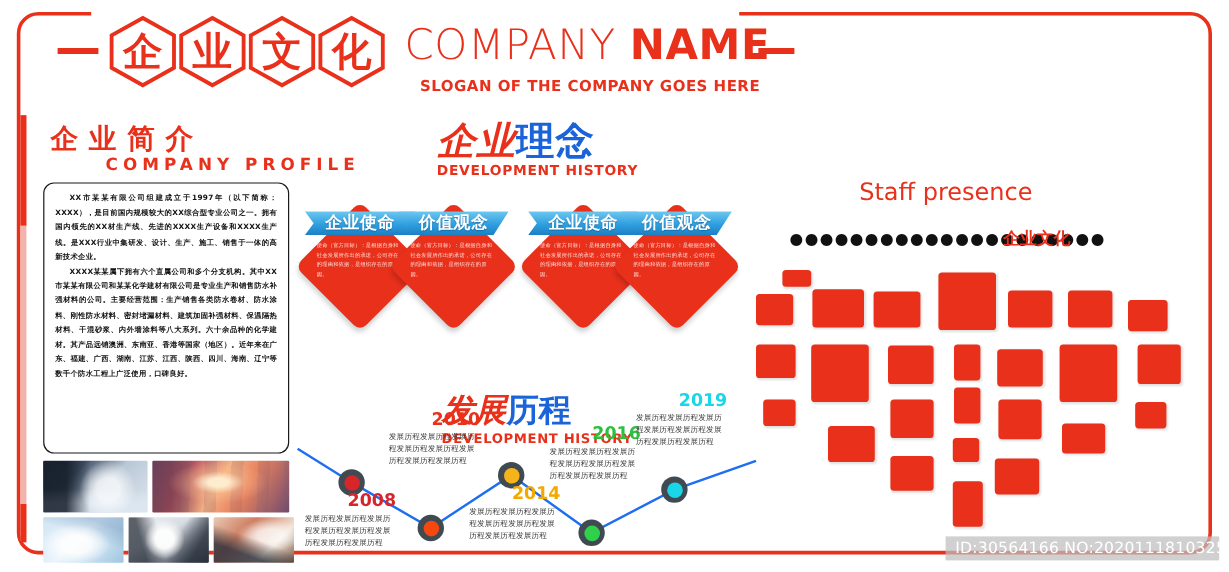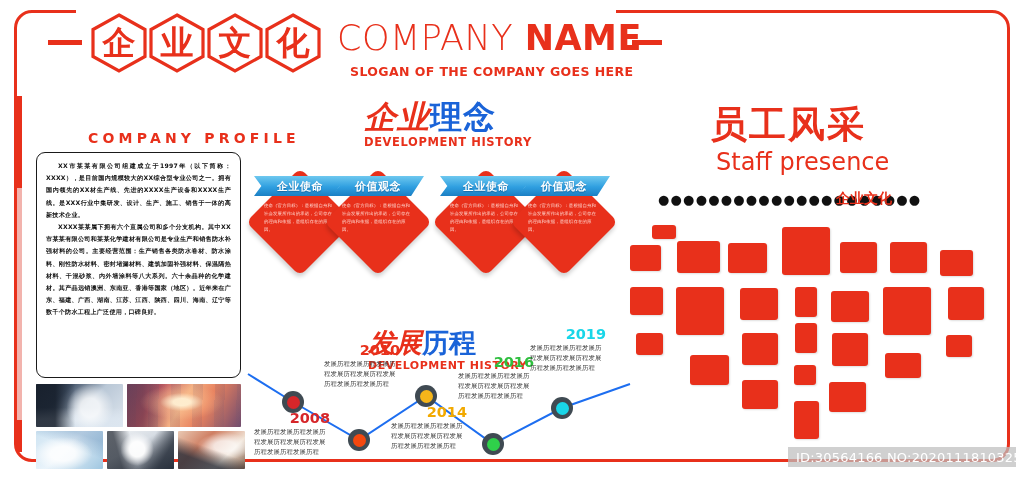--- a/index.html
+++ b/index.html
@@ -247,21 +247,21 @@
     position: absolute; left: 0; top: 0;
     width: 92px; height: 20px;
     background: linear-gradient(180deg,#6ec8ef 0%,#2f9fe0 55%,#1b7fc4 100%);
     clip-path: polygon(0 0, 100% 0, 86% 100%, 0 100%, 8% 50%);
     box-shadow: 1px 2px 3px rgba(0,0,0,.2);
   }
   .ribbon-txt {
     position: absolute; left: 0; top: 0;
     width: 92px; height: 20px;
     display: flex; align-items: center; justify-content: center;
-    font-size: 11px; font-weight: bold; color: #ffffff;
+    font-size: 14px; font-weight: bold; color: #ffffff;
     text-shadow: 0 1px 1px rgba(0,60,110,.45);
     letter-spacing: .5px;
   }
 
   
   .hist-title { position: absolute; left: 368px; top: 308px; margin-top: 20px; }
   .hist-cn { font-size: 27px; font-weight: bold; white-space: nowrap; line-height: 30px;}
   .hist-cn .r { color: #e8301b; font-style: italic; }
   .hist-cn .b { color: #1a63d8; }
   .hist-en {
@@ -291,21 +291,21 @@
   }
 
   
   .staff-cn {
     position: absolute; left: 710px; top: 100px;
     font-size: 37px; font-weight: bold; color: #e8301b;
     letter-spacing: 2px; white-space: nowrap;
   }
   .staff-en {
     position: absolute; left: 716px; top: 148px;
-    font-size: 24px; color: #e8301b; white-space: nowrap;
+    font-size: 20px; color: #e8301b; white-space: nowrap;
   }
   .dots {
     position: absolute; left: 658px; top: 193px;
     font-size: 13px; color: #111; letter-spacing: 1.2px;
     white-space: nowrap; line-height: 13px;
   }
   .dots-label {
     position: absolute; left: 836px; top: 190px;
     font-size: 14px; font-weight: bold; color: #e8301b;
     white-space: nowrap;
@@ -372,20 +372,21 @@
       <span class="light">COMPANY </span><span class="bold">NAME</span>
     </div>
     <div class="slogan">SLOGAN OF THE COMPANY GOES HERE</div>
     <div class="dash-right"></div>
   </div>
 
   <div class="left-accent"></div>
   <div class="left-accent-red"></div>
   <div class="left-accent-red2"></div>
 
+  <div class="profile-cn">企业简介</div>
   <div class="profile-en">COMPANY PROFILE</div>
 
   <div class="profile-box">
     <p>XX市某某有限公司组建成立于1997年（以下简称：XXXX），是目前国内规模较大的XX综合型专业公司之一。拥有国内领先的XX材生产线、先进的XXXX生产设备和XXXX生产线。是XXX行业中集研发、设计、生产、施工、销售于一体的高新技术企业。</p>
     <p>XXXX某某属下拥有六个直属公司和多个分支机构。其中XX市某某有限公司和某某化学建材有限公司是专业生产和销售防水补强材料的公司。主要经营范围：生产销售各类防水卷材、防水涂料、刚性防水材料、密封堵漏材料、建筑加固补强材料、保温隔热材料、干混砂浆、内外墙涂料等八大系列。六十余品种的化学建材。其产品远销澳洲、东南亚、香港等国家（地区）。近年来在广东、福建、广西、湖南、江苏、江西、陕西、四川、海南、辽宁等数千个防水工程上广泛使用，口碑良好。</p>
   </div>
 
   <div class="photos">
     <div class="prow">
       <div class="ph ph1"></div>
@@ -487,21 +488,20 @@
     <div class="tl-item" style="left:212px; top:14px;">
       <div class="tl-year" style="color:#2fbf3f;">2016</div>
       <div class="tl-desc">发展历程发展历程发展历程发展历程发展历程发展历程发展历程发展历程</div>
     </div>
     <div class="tl-item" style="left:284px; top:-14px;">
       <div class="tl-year" style="color:#19d6e8;">2019</div>
       <div class="tl-desc">发展历程发展历程发展历程发展历程发展历程发展历程发展历程发展历程</div>
     </div>
   </div>
 
-  <div class="staff-cn">员工风采</div>
   <div class="staff-en">Staff presence</div>
   <div class="dots">●●●●●●●●●●●●●●●●●●●●●</div>
   <div class="dots-label">企业文化</div>
 
   <div class="mosaic">
     <div class="tile" style="left:22px;  top:0px;   width:24px; height:14px;"></div>
     <div class="tile" style="left:0px;   top:20px;  width:31px; height:26px;"></div>
     <div class="tile" style="left:47px;  top:16px;  width:43px; height:32px;"></div>
     <div class="tile" style="left:98px;  top:18px;  width:39px; height:30px;"></div>
     <div class="tile" style="left:152px; top:2px;   width:48px; height:48px;"></div>

